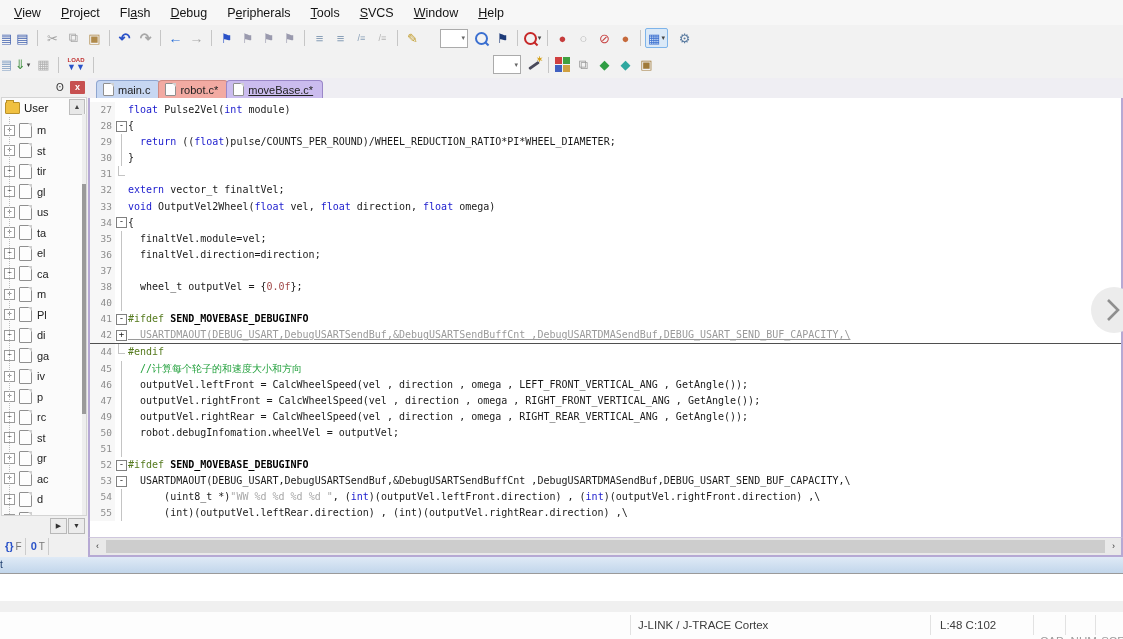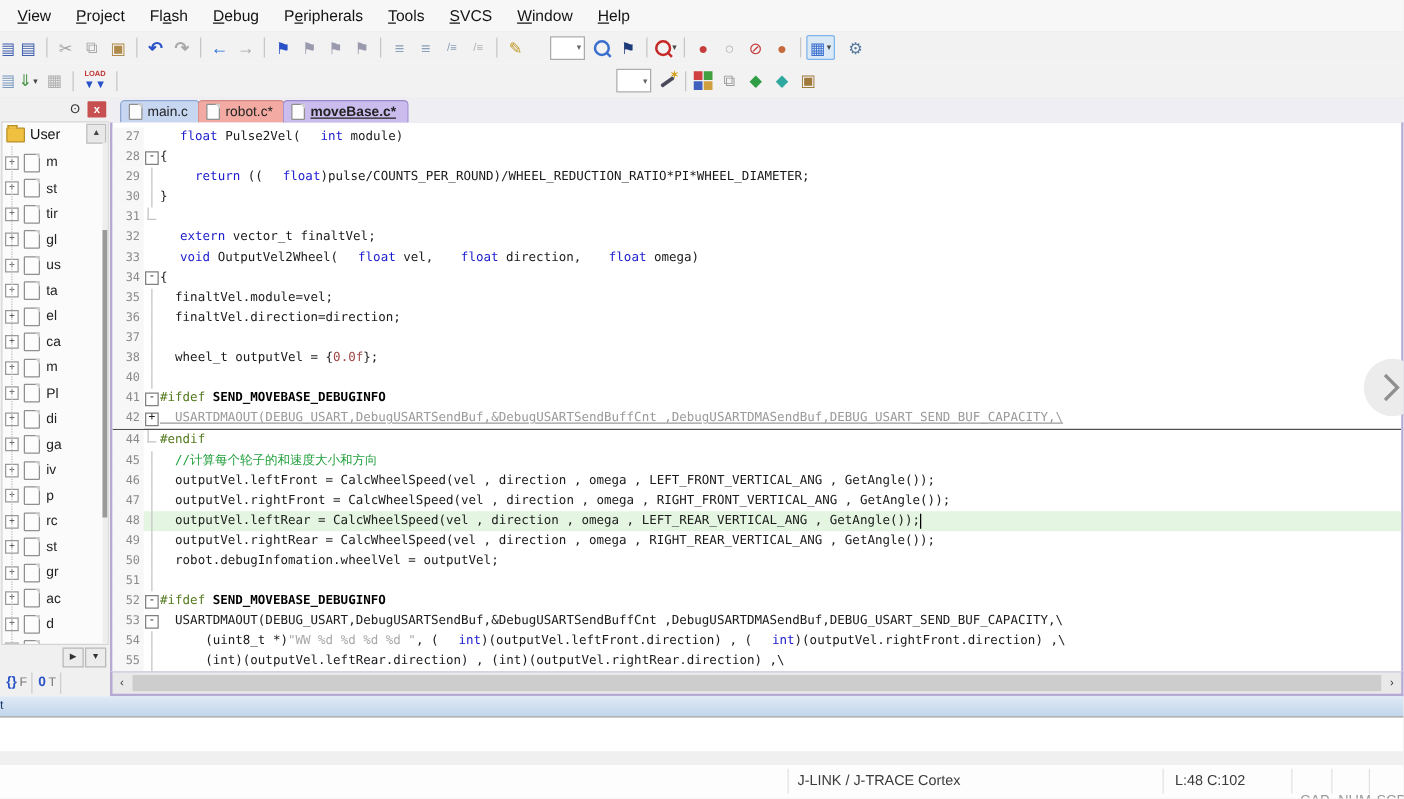--- a/index.html
+++ b/index.html
@@ -76,39 +76,39 @@
   .ptabs{position:absolute;left:0;bottom:0;height:22px;display:flex;align-items:center;gap:2px;padding-left:2px;}
   .ptab{display:flex;align-items:center;height:17px;padding:0 3px;border-right:1px solid #cccccc;
         font-size:10px;color:#777;}
   .ptab .g{color:#2a52c8;font-weight:bold;margin-right:2px;font-size:11px;}
   
   .editor{position:absolute;left:88px;top:0;right:0;height:479px;background:#efeef3;}
   .tabbar{height:20px;display:flex;align-items:flex-end;padding-left:8px;border-bottom:1px solid #c9c0da;}
   .tab{height:17px;display:flex;align-items:center;gap:4px;padding:0 9px 0 6px;font-size:11px;
        border:1px solid;border-bottom:none;border-radius:4px 4px 0 0;margin-right:-2px;color:#222;}
   .tab .doc{width:9px;height:11px;margin-right:0;}
-  .tab.active{font-weight:bold;z-index:3;text-align:right;}
+  .tab.active{font-weight:normal;z-index:3;text-align:right;}
   .tab.active .tlbl{text-decoration:underline;}
   .code{position:absolute;top:20px;left:0;right:0;bottom:17px;background:#fff;
         border-left:2px solid #b6a9d4;border-right:2px solid #b6a9d4;
         font-family:"DejaVu Sans Mono","Liberation Mono",monospace;font-size:10px;
         line-height:16.1px;overflow:hidden;padding-top:4px;}
   .crow{display:flex;height:16.1px;white-space:pre;align-items:center;}
   .gut{width:22px;flex:0 0 auto;text-align:right;color:#8c8c8c;padding-right:3px;background:#f7f7f7;
        height:100%;display:flex;align-items:center;justify-content:flex-end;font-size:9.5px;}
   .fcol{width:13px;flex:0 0 auto;height:100%;display:flex;align-items:center;justify-content:center;position:relative;}
   .fold-box{width:9px;height:9px;border:1px solid #808080;background:#fff;font-size:9px;
             line-height:7px;text-align:center;color:#222;font-family:"DejaVu Sans Mono",monospace;}
   .fold-line{width:1px;height:100%;background:#c4c4c4;}
   .fold-end{width:6px;height:9px;border-left:1px solid #c4c4c4;border-bottom:1px solid #c4c4c4;margin-bottom:7px;}
   .ctext{flex:1;height:100%;display:flex;align-items:center;}
   .crow.hl .ctext,.crow.hl .fcol{background:#e4f6e2;}
   .crow.collapsed .ctext{color:#9a9a9a;text-decoration:underline;}
   .crow.collapsed{border-bottom:1px solid #4f4f4f;}
-  .sk{color:#1a1acd;margin-left:16px;} .sp{color:#557a1e;} .sb2{color:#000;font-weight:bold;}
+  .sk{color:#1a1acd;} .sp{color:#557a1e;} .sb2{color:#000;font-weight:bold;}
   .sc{color:#22a03c;} .ss{color:#a8a8a8;} .sn{color:#a04848;} .st{color:#1a1a1a;}
   .sg{color:#9a9a9a;}
   .caret{display:inline-block;width:1px;height:12px;background:#000;margin-left:0px;}
   .hscroll{position:absolute;left:0;right:0;bottom:0;height:17px;background:#e9e9e9;
            border:2px solid #b6a9d4;border-top:1px solid #cfc7dd;display:flex;align-items:center;}
   .hs-btn{width:15px;height:13px;color:#333;font-size:9px;text-align:center;line-height:13px;flex:0 0 auto;}
   .hs-thumb{flex:1;height:13px;background:#cdcdcd;margin:0 1px;}
   
   .bluebar{position:absolute;top:557px;left:0;right:0;height:16px;
            background:linear-gradient(#dfeaf6,#c2d6eb);border-bottom:1px solid #9a9a9a;}
@@ -449,21 +449,20 @@
           <div class="crow"><span class="gut">36</span><span class="fcol"><span class="fold-line"></span></span><div class="ctext"><span class="st">  finaltVel.direction=direction;</span></div></div>
           <div class="crow"><span class="gut">37</span><span class="fcol"><span class="fold-line"></span></span><div class="ctext"></div></div>
           <div class="crow"><span class="gut">38</span><span class="fcol"><span class="fold-line"></span></span><div class="ctext"><span class="st">  wheel_t outputVel = {</span><span class="sn">0.0f</span><span class="st">};</span></div></div>
           <div class="crow"><span class="gut">40</span><span class="fcol"><span class="fold-line"></span></span><div class="ctext"></div></div>
           <div class="crow"><span class="gut">41</span><span class="fcol"><span class="fold-box">-</span></span><div class="ctext"><span class="sp">#ifdef</span><span class="sb2"> SEND_MOVEBASE_DEBUGINFO</span></div></div>
           <div class="crow collapsed"><span class="gut">42</span><span class="fcol"><span class="fold-box">+</span></span><div class="ctext"><span class="sg">  USARTDMAOUT(DEBUG_USART,DebugUSARTSendBuf,&amp;DebugUSARTSendBuffCnt ,DebugUSARTDMASendBuf,DEBUG_USART_SEND_BUF_CAPACITY,\</span></div></div>
           <div class="crow"><span class="gut">44</span><span class="fcol"><span class="fold-end"></span></span><div class="ctext"><span class="sp">#endif</span></div></div>
           <div class="crow"><span class="gut">45</span><span class="fcol"><span class="fold-line"></span></span><div class="ctext"><span class="sc">  //计算每个轮子的和速度大小和方向</span></div></div>
           <div class="crow"><span class="gut">46</span><span class="fcol"><span class="fold-line"></span></span><div class="ctext"><span class="st">  outputVel.leftFront = CalcWheelSpeed(vel , direction , omega , LEFT_FRONT_VERTICAL_ANG , GetAngle());</span></div></div>
           <div class="crow"><span class="gut">47</span><span class="fcol"><span class="fold-line"></span></span><div class="ctext"><span class="st">  outputVel.rightFront = CalcWheelSpeed(vel , direction , omega , RIGHT_FRONT_VERTICAL_ANG , GetAngle());</span></div></div>
-          <div class="crow hl"><span class="gut">48</span><span class="fcol"><span class="fold-line"></span></span><div class="ctext"><span class="st">  outputVel.leftRear = CalcWheelSpeed(vel , direction , omega , LEFT_REAR_VERTICAL_ANG , GetAngle());</span><span class="caret"></span></div></div>
           <div class="crow"><span class="gut">49</span><span class="fcol"><span class="fold-line"></span></span><div class="ctext"><span class="st">  outputVel.rightRear = CalcWheelSpeed(vel , direction , omega , RIGHT_REAR_VERTICAL_ANG , GetAngle());</span></div></div>
           <div class="crow"><span class="gut">50</span><span class="fcol"><span class="fold-line"></span></span><div class="ctext"><span class="st">  robot.debugInfomation.wheelVel = outputVel;</span></div></div>
           <div class="crow"><span class="gut">51</span><span class="fcol"><span class="fold-line"></span></span><div class="ctext"></div></div>
           <div class="crow"><span class="gut">52</span><span class="fcol"><span class="fold-box">-</span></span><div class="ctext"><span class="sp">#ifdef</span><span class="sb2"> SEND_MOVEBASE_DEBUGINFO</span></div></div>
           <div class="crow"><span class="gut">53</span><span class="fcol"><span class="fold-box">-</span></span><div class="ctext"><span class="st">  USARTDMAOUT(DEBUG_USART,DebugUSARTSendBuf,&amp;DebugUSARTSendBuffCnt ,DebugUSARTDMASendBuf,DEBUG_USART_SEND_BUF_CAPACITY,\</span></div></div>
           <div class="crow"><span class="gut">54</span><span class="fcol"><span class="fold-line"></span></span><div class="ctext"><span class="st">      (uint8_t *)</span><span class="ss">"WW %d %d %d %d "</span><span class="st">, (</span><span class="sk">int</span><span class="st">)(outputVel.leftFront.direction) , (</span><span class="sk">int</span><span class="st">)(outputVel.rightFront.direction) ,\</span></div></div>
           <div class="crow"><span class="gut">55</span><span class="fcol"><span class="fold-line"></span></span><div class="ctext"><span class="st">      (int)(outputVel.leftRear.direction) , (int)(outputVel.rightRear.direction) ,\</span></div></div>
         </div>
       <div class="hscroll">
         <span class="hs-btn">‹</span>

